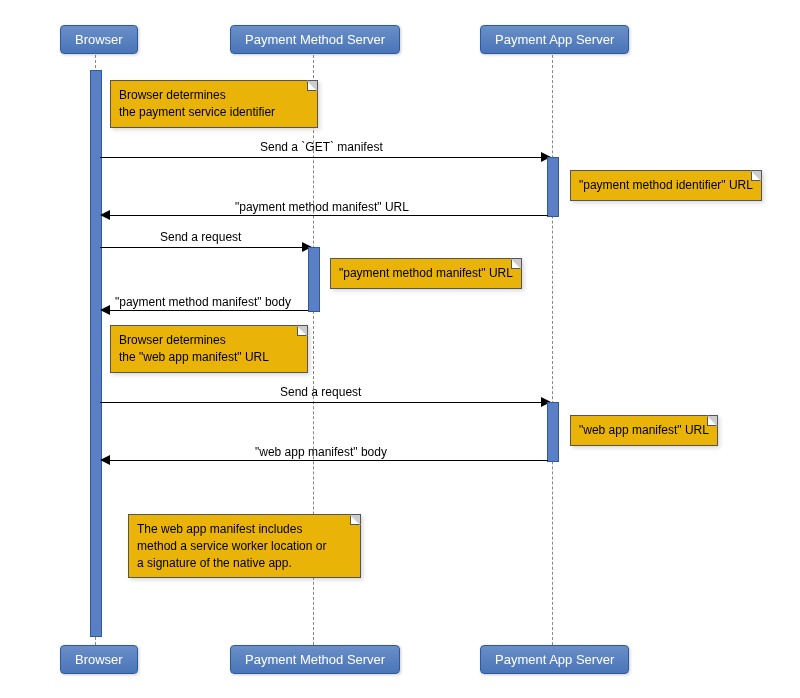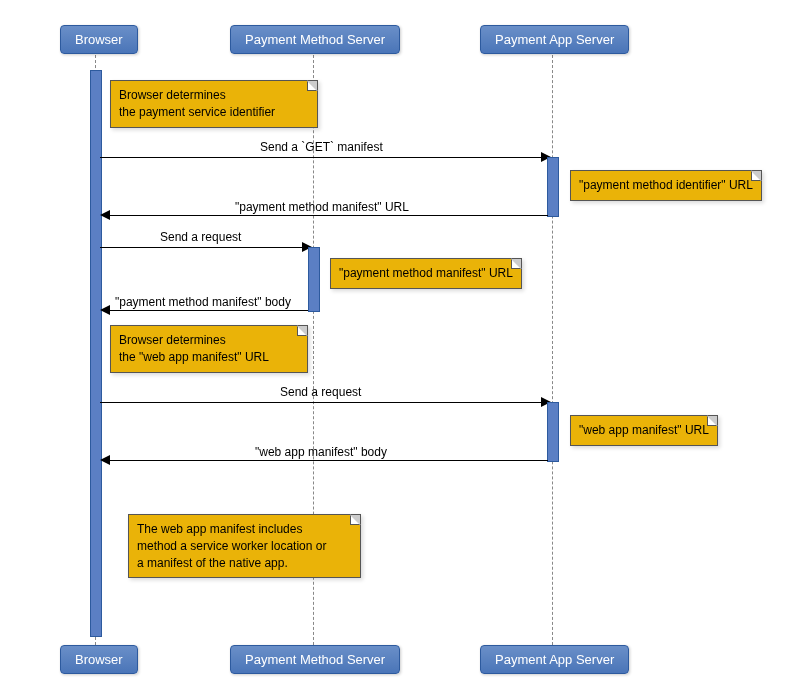--- a/index.html
+++ b/index.html
@@ -164,16 +164,16 @@
     <span>"web app manifest" URL</span>
   </div>
 
   <div class="msg-label" style="left:235px; top:425px;">"web app manifest" body</div>
   <div class="msg-line" style="left:90px; top:440px; width:438px;"></div>
   <div class="arrow-left" style="left:80px; top:435px;"></div>
 
   <div class="note" style="left:108px; top:455px; width:215px;margin-top:39px;">
     <span>The web app manifest includes</span><br>
     <span>method a service worker location or</span><br>
-    <span>a manifest of the native app.</span>
+    <span>a signature of the native app.</span>
   </div>
 
 </div>
 
 </body></html>

